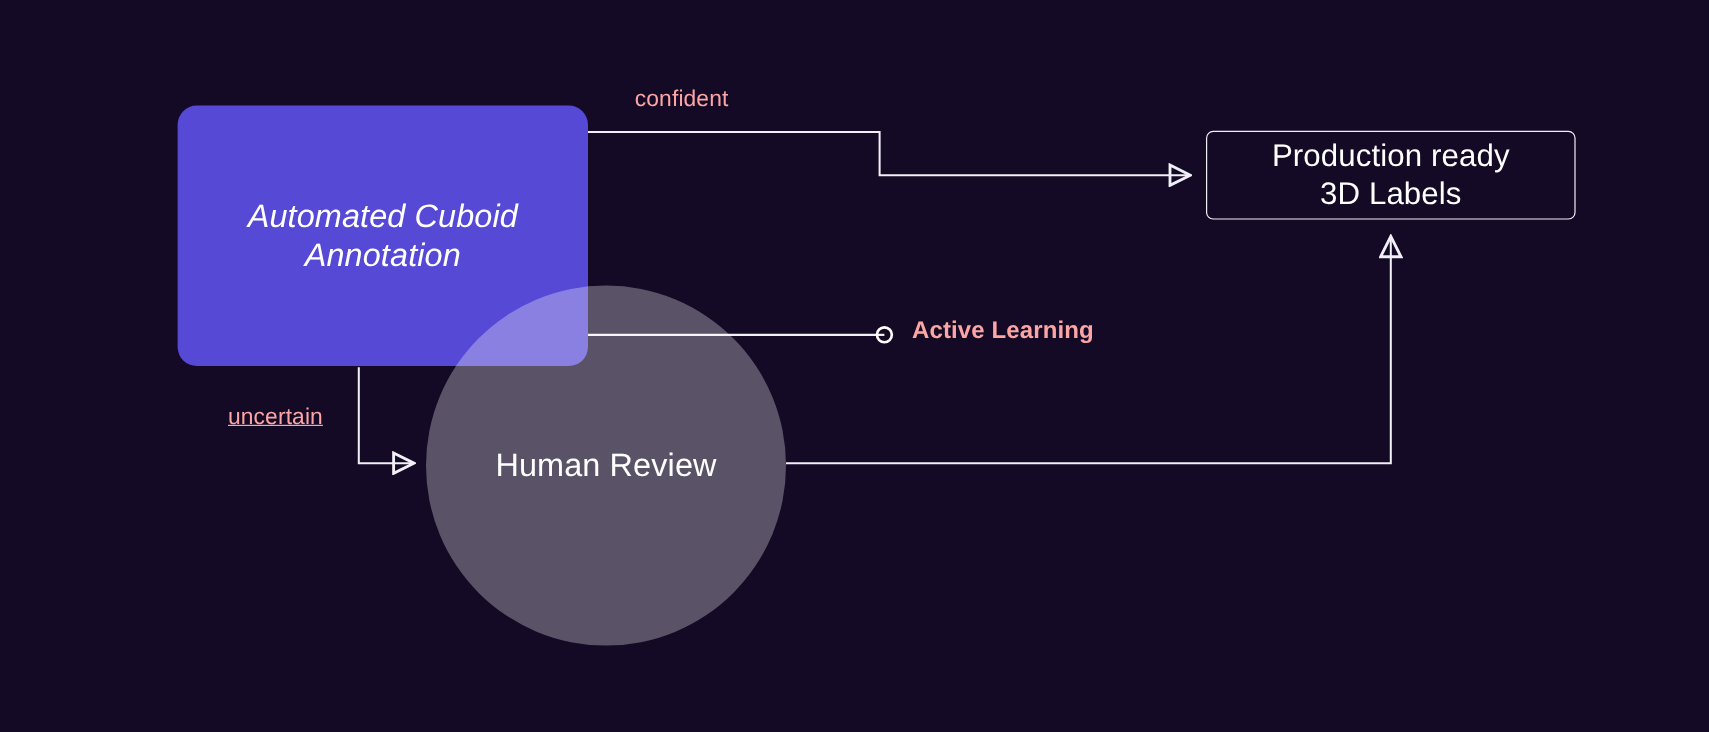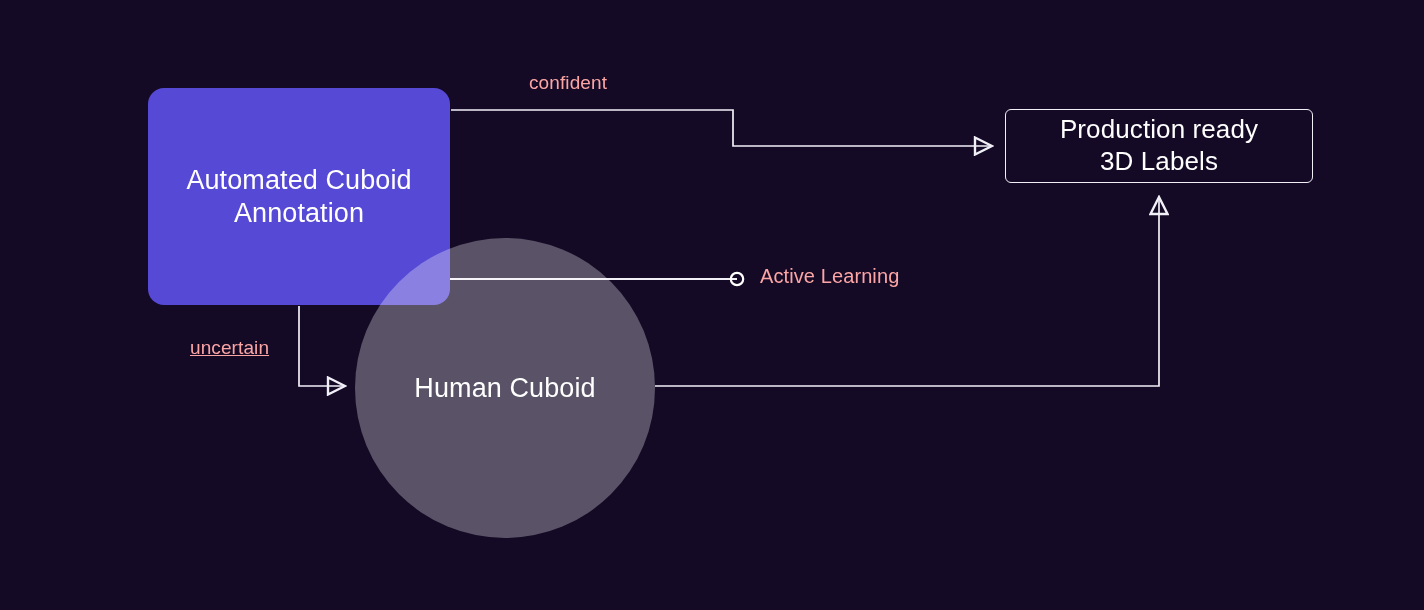--- a/index.html
+++ b/index.html
@@ -33,27 +33,28 @@
     justify-content: center;
     text-align: center;
     color: #ffffff;
     box-sizing: border-box;
     line-height: 1.22;
   }
 
   #node-automated {
     left: 148px;
     top: 88px;
-    width: 302px;
+    width: 342px;
     height: 217px;
     background: #5649d6;
     border-radius: 16px;
     font-size: 27px;
     letter-spacing: 0.1px;
     z-index: 2;
+    font-style: italic;
   }
 
   #node-human {
     left: 355px;
     top: 238px;
     width: 300px;
     height: 300px;
     border-radius: 50%;
     background: rgba(255,255,255,0.30);
     font-size: 27px;
@@ -78,21 +79,21 @@
   .edge-label {
     position: absolute;
     color: #fca5a5;
     font-size: 19px;
     letter-spacing: 0.1px;
     white-space: nowrap;
     z-index: 4;
   }
   #label-confident { left: 529px; top: 72px; }
   #label-uncertain { left: 190px; top: 337px; text-decoration: underline; }
-  #label-active-learning { left: 760px; top: 265px; font-size: 20px; }
+  #label-active-learning { left: 760px; top: 265px; font-size: 20px; font-weight: bold; }
 
   .node-text { display: block; }
 </style>
 </head>
 <body>
 
 <div id="stage">
 
   <svg id="edges" viewBox="0 0 1424 610" width="1424" height="610" xmlns="http://www.w3.org/2000/svg">
     <defs>
@@ -113,21 +114,21 @@
     <line x1="422" y1="279" x2="737" y2="279" stroke="#f2f0f7" stroke-width="1.9"></line>
     <circle cx="422" cy="279" r="6.2" fill="none" stroke="#ffffff" stroke-width="2.2"></circle>
     <circle cx="737" cy="279" r="6.2" fill="none" stroke="#ffffff" stroke-width="2.2"></circle>
   </svg>
 
   <div class="node" id="node-automated">
     <span class="node-text">Automated Cuboid Annotation</span>
   </div>
 
   <div class="node" id="node-human">
-    <span class="node-text">Human Cuboid</span>
+    <span class="node-text">Human Review</span>
   </div>
 
   <div class="node" id="node-production">
     <span class="node-text">
       <span>Production ready</span><br>
       <span>3D Labels</span>
     </span>
   </div>
 
   <div class="edge-label" id="label-confident">confident</div>

